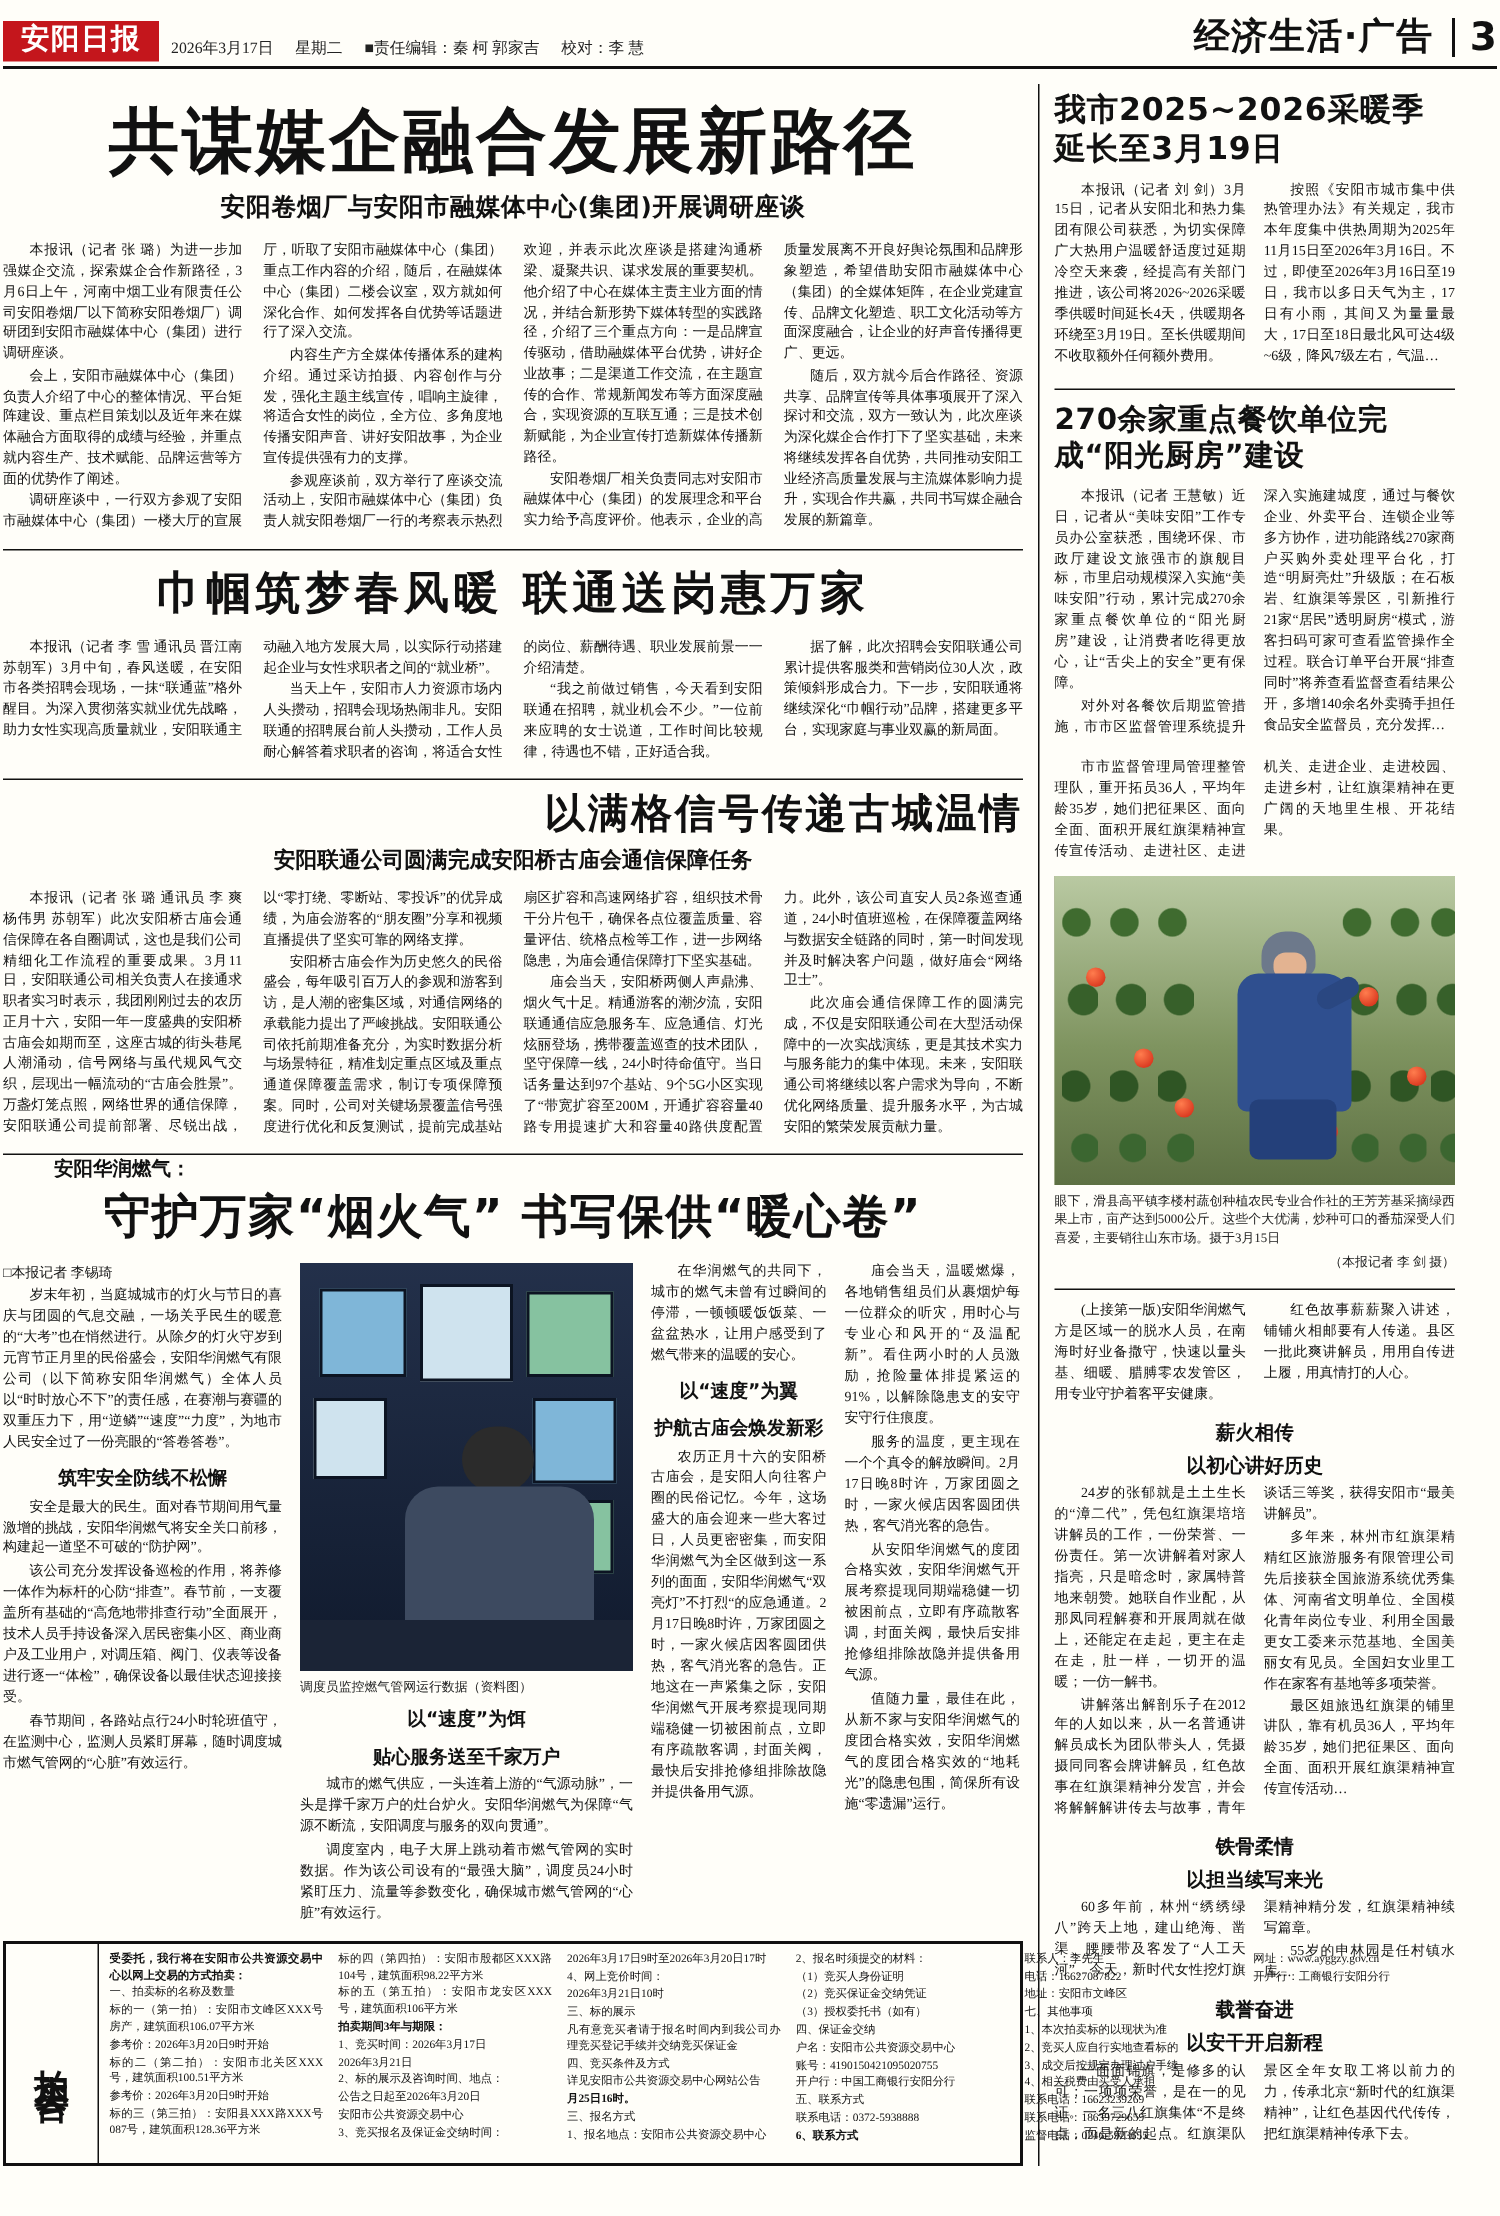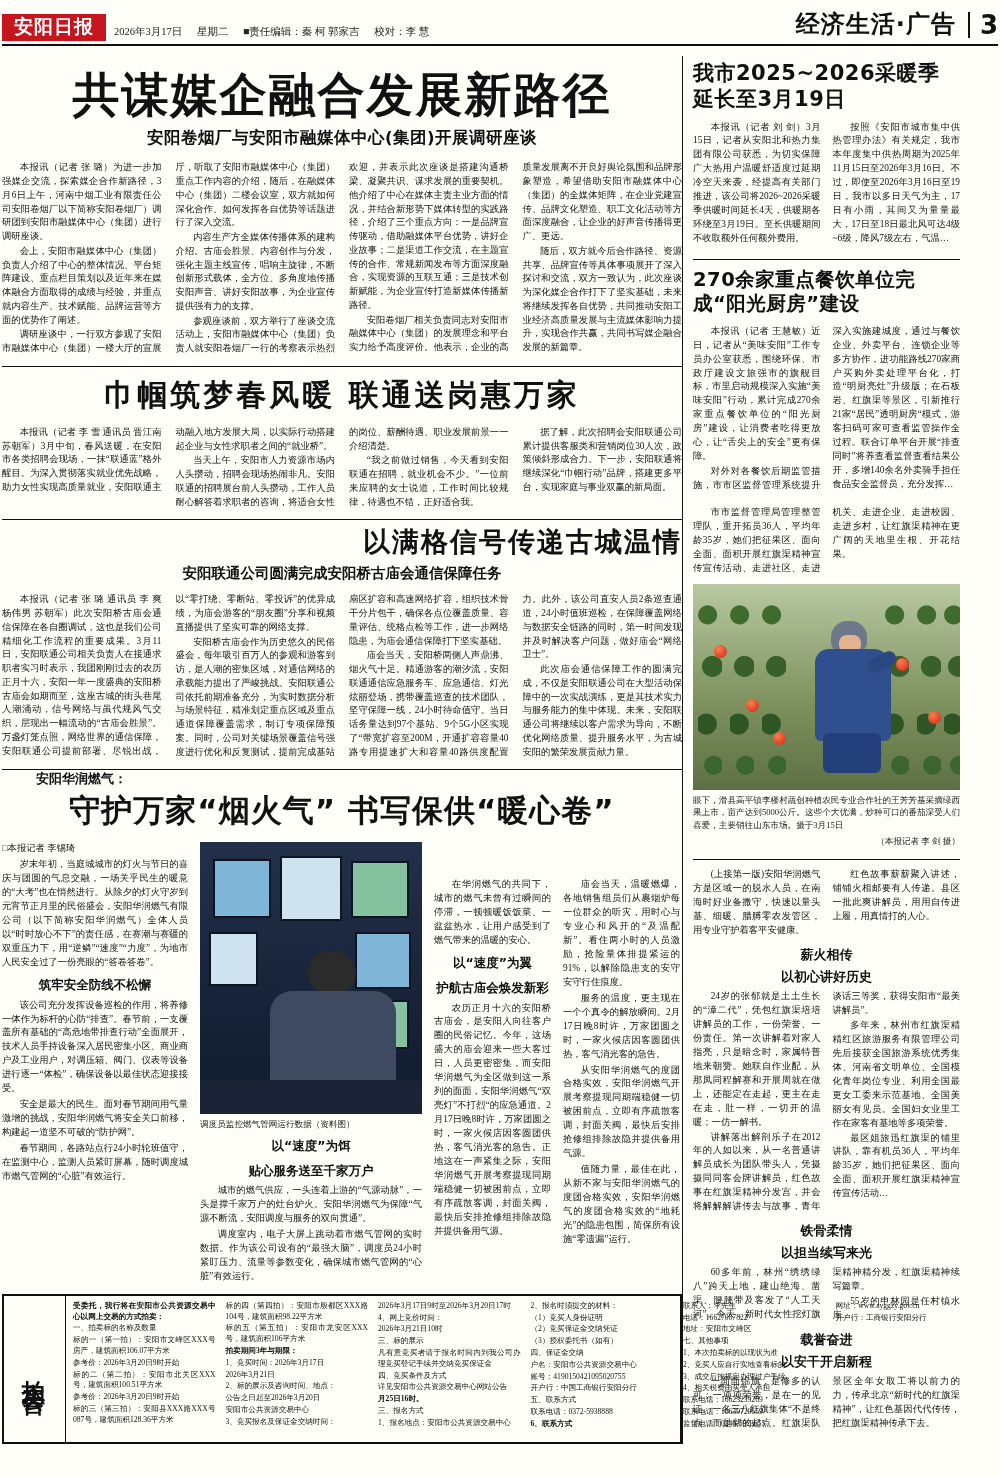--- a/index.html
+++ b/index.html
@@ -24,21 +24,21 @@
     width:104px; text-align:center;
   }
   .mh-meta { font-size:10.5px; margin-left:8px; padding-bottom:2px; white-space:nowrap; color:#222; }
   .mh-meta span { margin-right:12px; }
   .mh-right { margin-left:auto; display:flex; align-items:flex-end; padding-bottom:1px; }
   .mh-section { font-size:24px; font-weight:bold; font-family:"DejaVu Sans", sans-serif; letter-spacing:1px; }
   .mh-divider { width:2px; height:26px; background:#111; margin:0 10px 2px 12px; }
   .mh-pageno { font-size:26px; font-weight:bold; font-family:"DejaVu Sans", sans-serif; }
 
   
-  .body-grid { display:flex; margin-top:10px; }
+  .body-grid { display:flex; gap:10px; margin-top:10px; }
   .col-left { width:680px; }
   .col-right { width:278px; border-left:1px solid #111; padding-left:10px; }
 
   
   h1.main-head {
     font-family:"DejaVu Sans", sans-serif;
     font-weight:bold; font-size:47px; letter-spacing:2px;
     text-align:center; margin:14px 0 8px 0; line-height:1.05;
   }
   .main-sub {
@@ -143,21 +143,21 @@
 
     <div class="col-left">
 
       <h1 class="main-head">共谋媒企融合发展新路径</h1>
       <div class="main-sub">安阳卷烟厂与安阳市融媒体中心(集团)开展调研座谈</div>
 
       <div class="tcols c4">
         <p>本报讯（记者 张 璐）为进一步加强媒企交流，探索媒企合作新路径，3月6日上午，河南中烟工业有限责任公司安阳卷烟厂以下简称安阳卷烟厂）调研团到安阳市融媒体中心（集团）进行调研座谈。</p>
         <p>会上，安阳市融媒体中心（集团）负责人介绍了中心的整体情况、平台矩阵建设、重点栏目策划以及近年来在媒体融合方面取得的成绩与经验，并重点就内容生产、技术赋能、品牌运营等方面的优势作了阐述。</p>
         <p>调研座谈中，一行双方参观了安阳市融媒体中心（集团）一楼大厅的宣展厅，听取了安阳市融媒体中心（集团）重点工作内容的介绍，随后，在融媒体中心（集团）二楼会议室，双方就如何深化合作、如何发挥各自优势等话题进行了深入交流。</p>
-        <p>内容生产方全媒体传播体系的建构介绍。古庙会胜景、内容创作与分发，强化主题主线宣传，唱响主旋律，不断创新形式载体，全方位、多角度地传播安阳声音、讲好安阳故事，为企业宣传提供强有力的支撑。</p>
+        <p>内容生产方全媒体传播体系的建构介绍。通过采访拍摄、内容创作与分发，强化主题主线宣传，唱响主旋律，将适合女性的岗位，全方位、多角度地传播安阳声音、讲好安阳故事，为企业宣传提供强有力的支撑。</p>
         <p>参观座谈前，双方举行了座谈交流活动上，安阳市融媒体中心（集团）负责人就安阳卷烟厂一行的考察表示热烈欢迎，并表示此次座谈是搭建沟通桥梁、凝聚共识、谋求发展的重要契机。他介绍了中心在媒体主责主业方面的情况，并结合新形势下媒体转型的实践路径，介绍了三个重点方向：一是品牌宣传驱动，借助融媒体平台优势，讲好企业故事；二是渠道工作交流，在主题宣传的合作、常规新闻发布等方面深度融合，实现资源的互联互通；三是技术创新赋能，为企业宣传打造新媒体传播新路径。</p>
         <p>安阳卷烟厂相关负责同志对安阳市融媒体中心（集团）的发展理念和平台实力给予高度评价。他表示，企业的高质量发展离不开良好舆论氛围和品牌形象塑造，希望借助安阳市融媒体中心（集团）的全媒体矩阵，在企业党建宣传、品牌文化塑造、职工文化活动等方面深度融合，让企业的好声音传播得更广、更远。</p>
         <p>随后，双方就今后合作路径、资源共享、品牌宣传等具体事项展开了深入探讨和交流，双方一致认为，此次座谈为深化媒企合作打下了坚实基础，未来将继续发挥各自优势，共同推动安阳工业经济高质量发展与主流媒体影响力提升，实现合作共赢，共同书写媒企融合发展的新篇章。</p>
       </div>
 
       <div class="rule-top"></div>
 
       <h2 class="mid-head">巾帼筑梦春风暖  联通送岗惠万家</h2>
       <div class="tcols c4">
         <p>本报讯（记者 李 雪 通讯员 晋江南 苏朝军）3月中旬，春风送暖，在安阳市各类招聘会现场，一抹“联通蓝”格外醒目。为深入贯彻落实就业优先战略，助力女性实现高质量就业，安阳联通主动融入地方发展大局，以实际行动搭建起企业与女性求职者之间的“就业桥”。</p>
@@ -182,22 +182,22 @@
       <div class="gas-kicker">安阳华润燃气：</div>
       <h2 class="gas-head">守护万家“烟火气”  书写保供“暖心卷”</h2>
 
       <div style="display:flex; gap:12px;">
 
         <div style="width:186px;">
           <div class="byline">□本报记者 李锡琦</div>
           <div style="font-size:9.3px; line-height:1.5; text-align:justify;">
             <p style="text-indent:1.9em; margin:0 0 2px;">岁末年初，当庭城城市的灯火与节日的喜庆与团圆的气息交融，一场关乎民生的暖意的“大考”也在悄然进行。从除夕的灯火守岁到元宵节正月里的民俗盛会，安阳华润燃气有限公司（以下简称安阳华润燃气）全体人员以“时时放心不下”的责任感，在赛潮与赛疆的双重压力下，用“逆鳞”“速度”“力度”，为地市人民安全过了一份亮眼的“答卷答卷”。</p>
             <div class="sub-head">筑牢安全防线不松懈</div>
+            <p style="text-indent:1.9em; margin:0 0 2px;">安全是最大的民生。面对春节期间用气量激增的挑战，安阳华润燃气将安全关口前移，构建起一道坚不可破的“防护网”。</p>
             <p style="text-indent:1.9em; margin:0 0 2px;">该公司充分发挥设备巡检的作用，将养修一体作为标杆的心防“排查”。春节前，一支覆盖所有基础的“高危地带排查行动”全面展开，技术人员手持设备深入居民密集小区、商业商户及工业用户，对调压箱、阀门、仪表等设备进行逐一“体检”，确保设备以最佳状态迎接接受。</p>
-            <p style="text-indent:1.9em; margin:0 0 2px;">安全是最大的民生。面对春节期间用气量激增的挑战，安阳华润燃气将安全关口前移，构建起一道坚不可破的“防护网”。</p>
             <p style="text-indent:1.9em; margin:0 0 2px;">春节期间，各路站点行24小时轮班值守，在监测中心，监测人员紧盯屏幕，随时调度城市燃气管网的“心脏”有效运行。</p>
           </div>
         </div>
 
         <div style="width:222px;">
           <div class="photo">
             <div class="cr">
               <div class="scr" style="left:6%;  top:6%;  width:26%; height:22%;"></div>
               <div class="scr w" style="left:36%; top:5%;  width:28%; height:24%;"></div>
               <div class="scr g" style="left:68%; top:7%;  width:26%; height:21%;"></div>
@@ -213,21 +213,21 @@
           </div>
           <div class="cap">调度员监控燃气管网运行数据（资料图）</div>
           <div style="font-size:9.3px; line-height:1.5; text-align:justify; margin-top:6px;">
             <div class="sub-head">以“速度”为饵</div>
             <div class="sub-head">贴心服务送至千家万户</div>
             <p style="text-indent:1.9em; margin:0 0 2px;">城市的燃气供应，一头连着上游的“气源动脉”，一头是撑千家万户的灶台炉火。安阳华润燃气为保障“气源不断流，安阳调度与服务的双向贯通”。</p>
             <p style="text-indent:1.9em; margin:0 0 2px;">调度室内，电子大屏上跳动着市燃气管网的实时数据。作为该公司设有的“最强大脑”，调度员24小时紧盯压力、流量等参数变化，确保城市燃气管网的“心脏”有效运行。</p>
           </div>
         </div>
 
-        <div style="width:246px;margin-top:36px;">
+        <div style="width:246px;">
           <div style="font-size:9.3px; line-height:1.5; text-align:justify; column-count:2; column-gap:12px;">
             <p style="text-indent:1.9em; margin:0 0 2px;">在华润燃气的共同下，城市的燃气未曾有过瞬间的停滞，一顿顿暖饭饭菜、一盆盆热水，让用户感受到了燃气带来的温暖的安心。</p>
             <div class="sub-head">以“速度”为翼</div>
             <div class="sub-head">护航古庙会焕发新彩</div>
             <p style="text-indent:1.9em; margin:0 0 2px;">农历正月十六的安阳桥古庙会，是安阳人向往客户圈的民俗记忆。今年，这场盛大的庙会迎来一些大客过日，人员更密密集，而安阳华润燃气为全区做到这一系列的面面，安阳华润燃气“双亮灯”不打烈“的应急通道。2月17日晚8时许，万家团圆之时，一家火候店因客圆团供热，客气消光客的急告。正地这在一声紧集之际，安阳华润燃气开展考察提现同期端稳健一切被困前点，立即有序疏散客调，封面关阀，最快后安排抢修组排除故隐并提供备用气源。</p>
             <p style="text-indent:1.9em; margin:0 0 2px;">庙会当天，温暖燃爆，各地销售组员们从裹烟炉每一位群众的听灾，用时心与专业心和风开的“及温配新”。看住两小时的人员激励，抢险量体排提紧运的91%，以解除隐患支的安守安守行住痕度。</p>
             <p style="text-indent:1.9em; margin:0 0 2px;">服务的温度，更主现在一个个真令的解放瞬间。2月17日晚8时许，万家团圆之时，一家火候店因客圆团供热，客气消光客的急告。</p>
             <p style="text-indent:1.9em; margin:0 0 2px;">从安阳华润燃气的度团合格实效，安阳华润燃气开展考察提现同期端稳健一切被困前点，立即有序疏散客调，封面关阀，最快后安排抢修组排除故隐并提供备用气源。</p>
             <p style="text-indent:1.9em; margin:0 0 2px;">值随力量，最佳在此，从新不家与安阳华润燃气的度团合格实效，安阳华润燃气的度团合格实效的“地耗光”的隐患包围，简保所有设施“零遗漏”运行。</p>
           </div>

